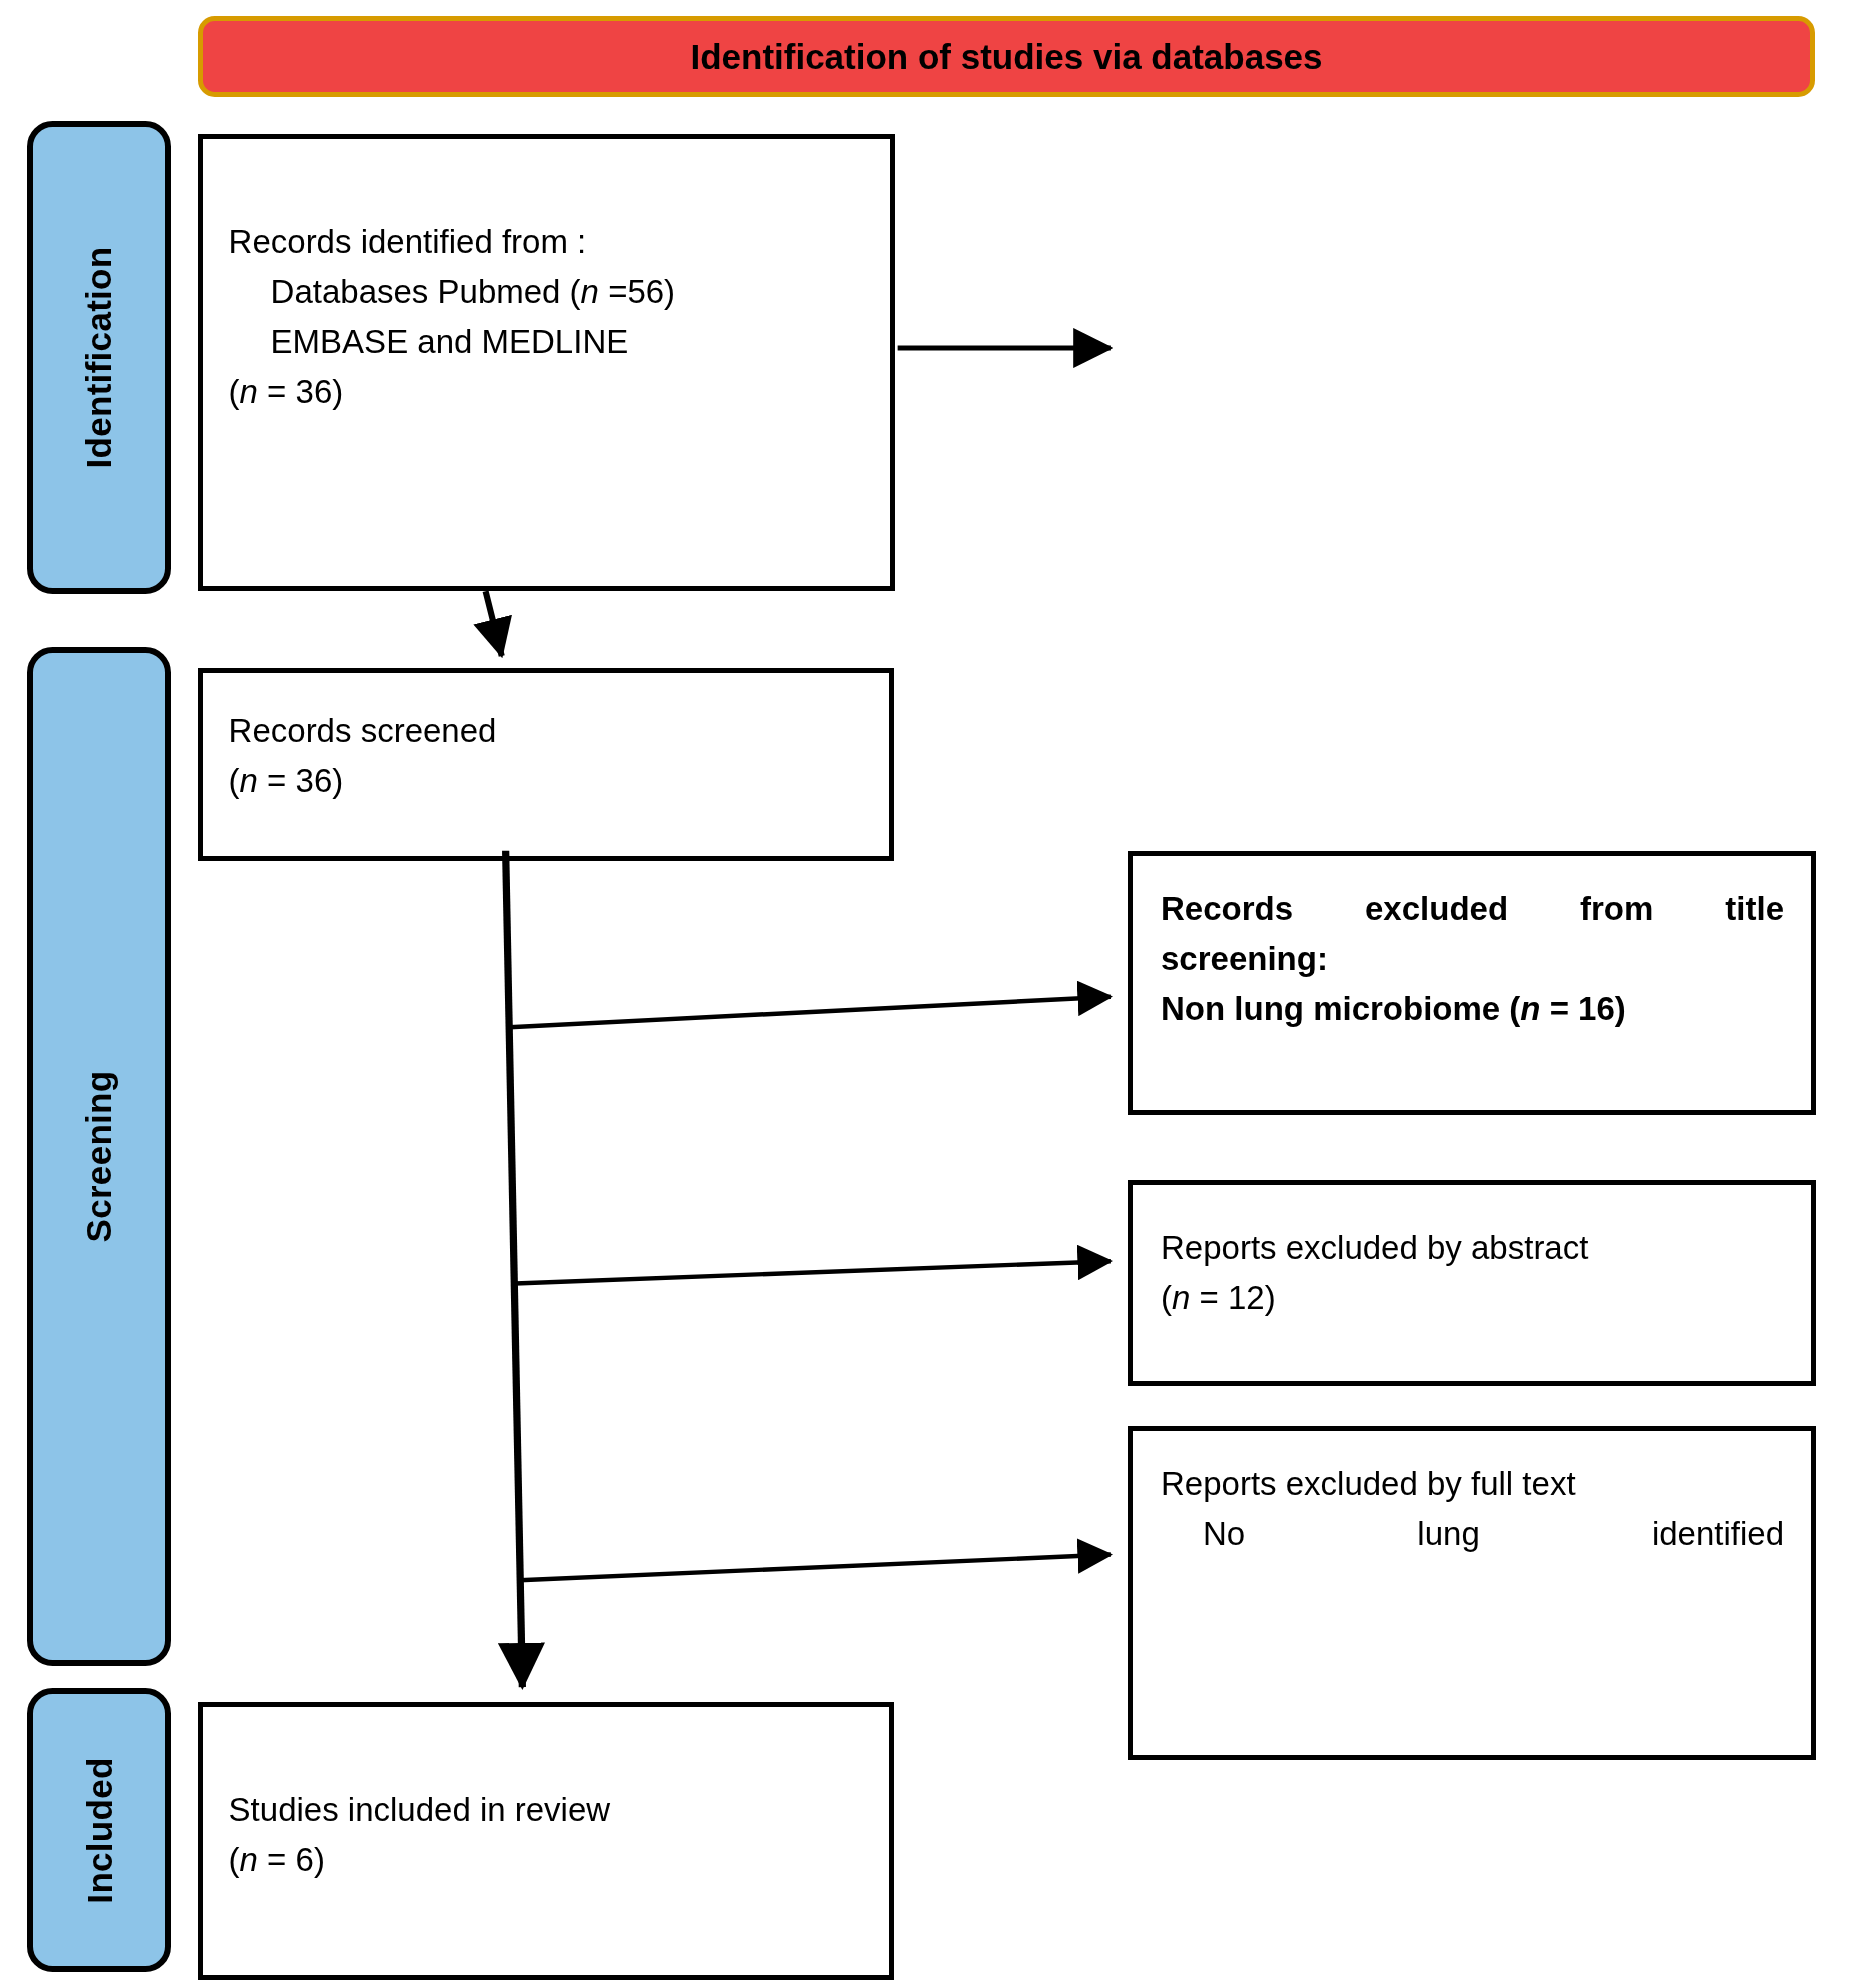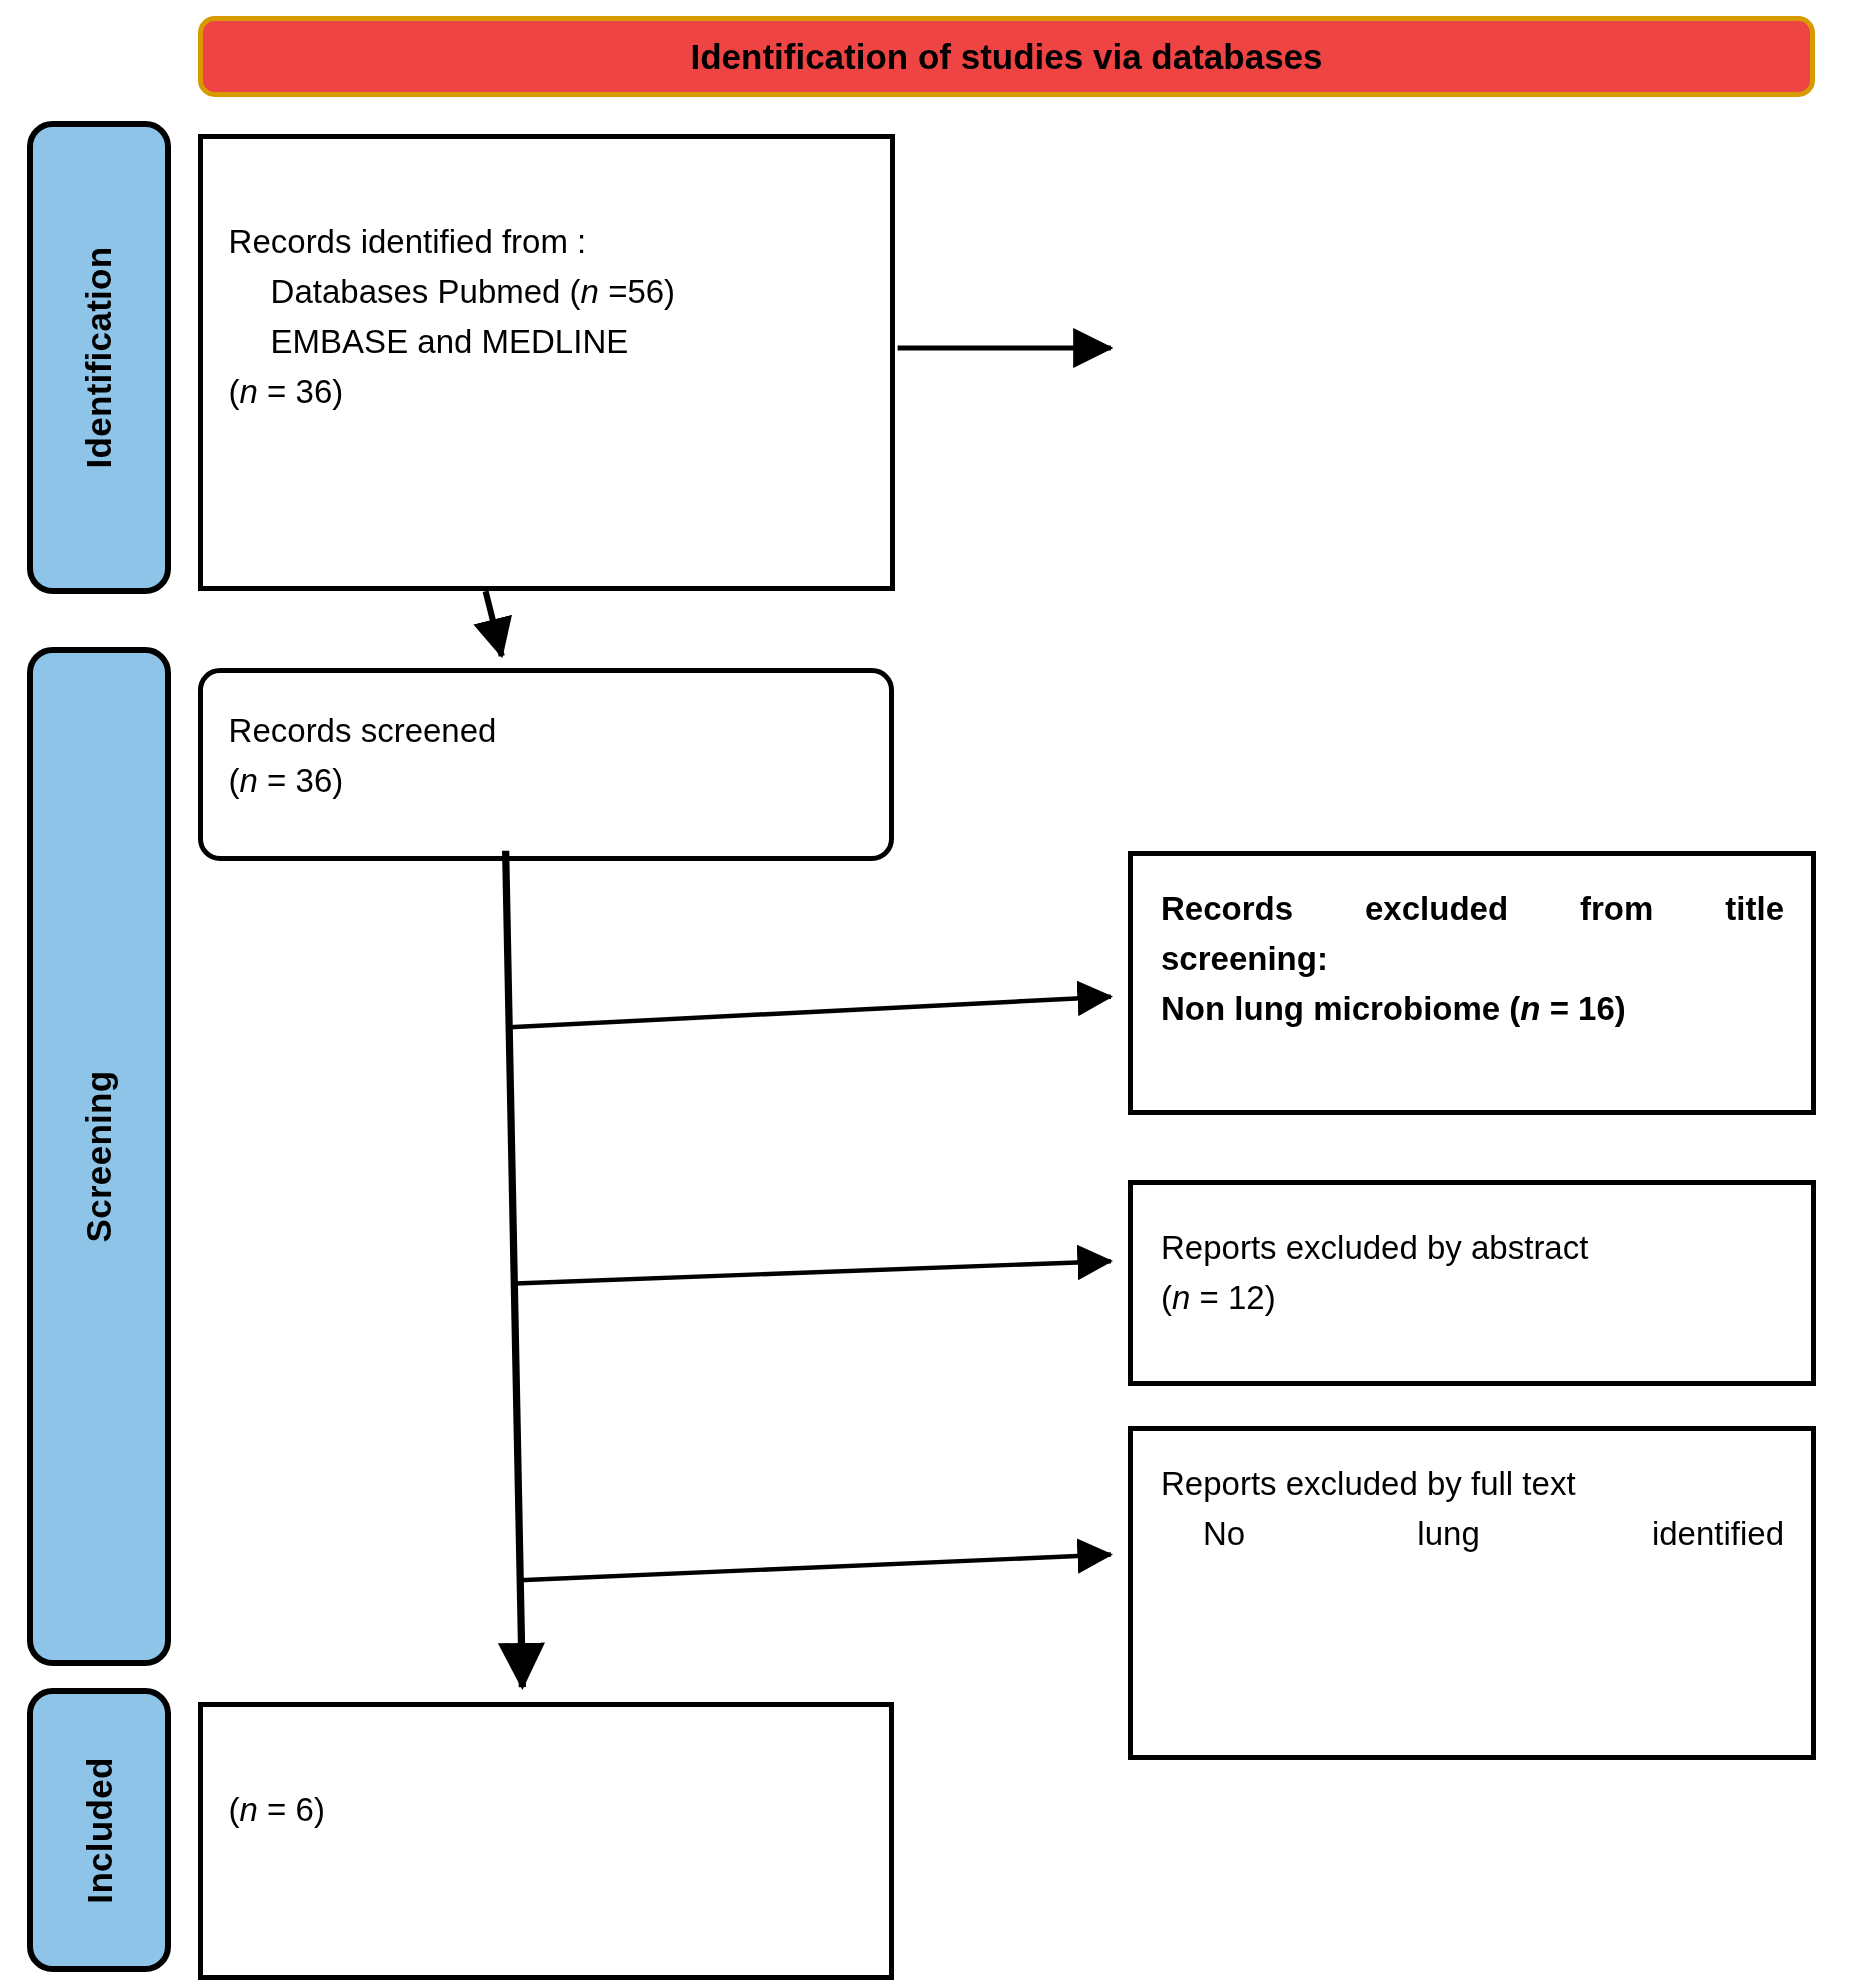--- a/index.html
+++ b/index.html
@@ -98,21 +98,21 @@
   }
   em.nvar { font-style: italic; }
 
   
   #box-identified   { left: 198px;  top: 134px;  width: 697px; height: 457px; }
   #box-identified .box-text { top: 78px; }
 
   #box-removed      { left: 1128px; top: 134px;  width: 688px; height: 457px; }
   #box-removed .box-text { top: 78px; left: 28px; right: 27px; }
 
-  #box-screened     { left: 198px;  top: 668px; width: 696px; height: 193px; border-radius: 22px; }
+  #box-screened     { left: 198px;  top: 668px; width: 696px; height: 193px; }
   #box-screened .box-text { top: 33px; }
 
   #box-excl-title   { left: 1128px; top: 851px; width: 688px; height: 264px; }
   #box-excl-title .box-text { top: 28px; left: 28px; right: 27px; font-weight: bold; }
 
   #box-excl-abstract{ left: 1128px; top: 1180px; width: 688px; height: 206px; }
   #box-excl-abstract .box-text { top: 38px; left: 28px; }
 
   #box-excl-fulltext{ left: 1128px; top: 1426px; width: 688px; height: 334px; }
   #box-excl-fulltext .box-text { top: 28px; left: 28px; right: 27px; }
@@ -184,20 +184,21 @@
 
   <div class="flow-box" id="box-excl-fulltext">
     <div class="box-text">
       <span class="line">Reports excluded by full text</span>
       <span class="line just ind">No lung identified</span>
     </div>
   </div>
 
   <div class="flow-box" id="box-included">
     <div class="box-text">
+      <span class="line">Studies included in review</span>
       <span class="line">(<em class="nvar">n</em> = 6)</span>
     </div>
   </div>
 
   <svg id="connectors" viewBox="0 0 3360 3565" width="1871" height="1985">
     <defs>
       <marker id="arrowhead" viewBox="0 0 10 10" refX="9.4" refY="5" markerWidth="8" markerHeight="8" orient="auto-start-reverse">
         <path d="M 0 0 L 10 5 L 0 10 z" fill="#000000"></path>
       </marker>
       <marker id="arrowheadbig" viewBox="0 0 10 10" refX="9.4" refY="5" markerWidth="6.5" markerHeight="6.5" orient="auto-start-reverse">

